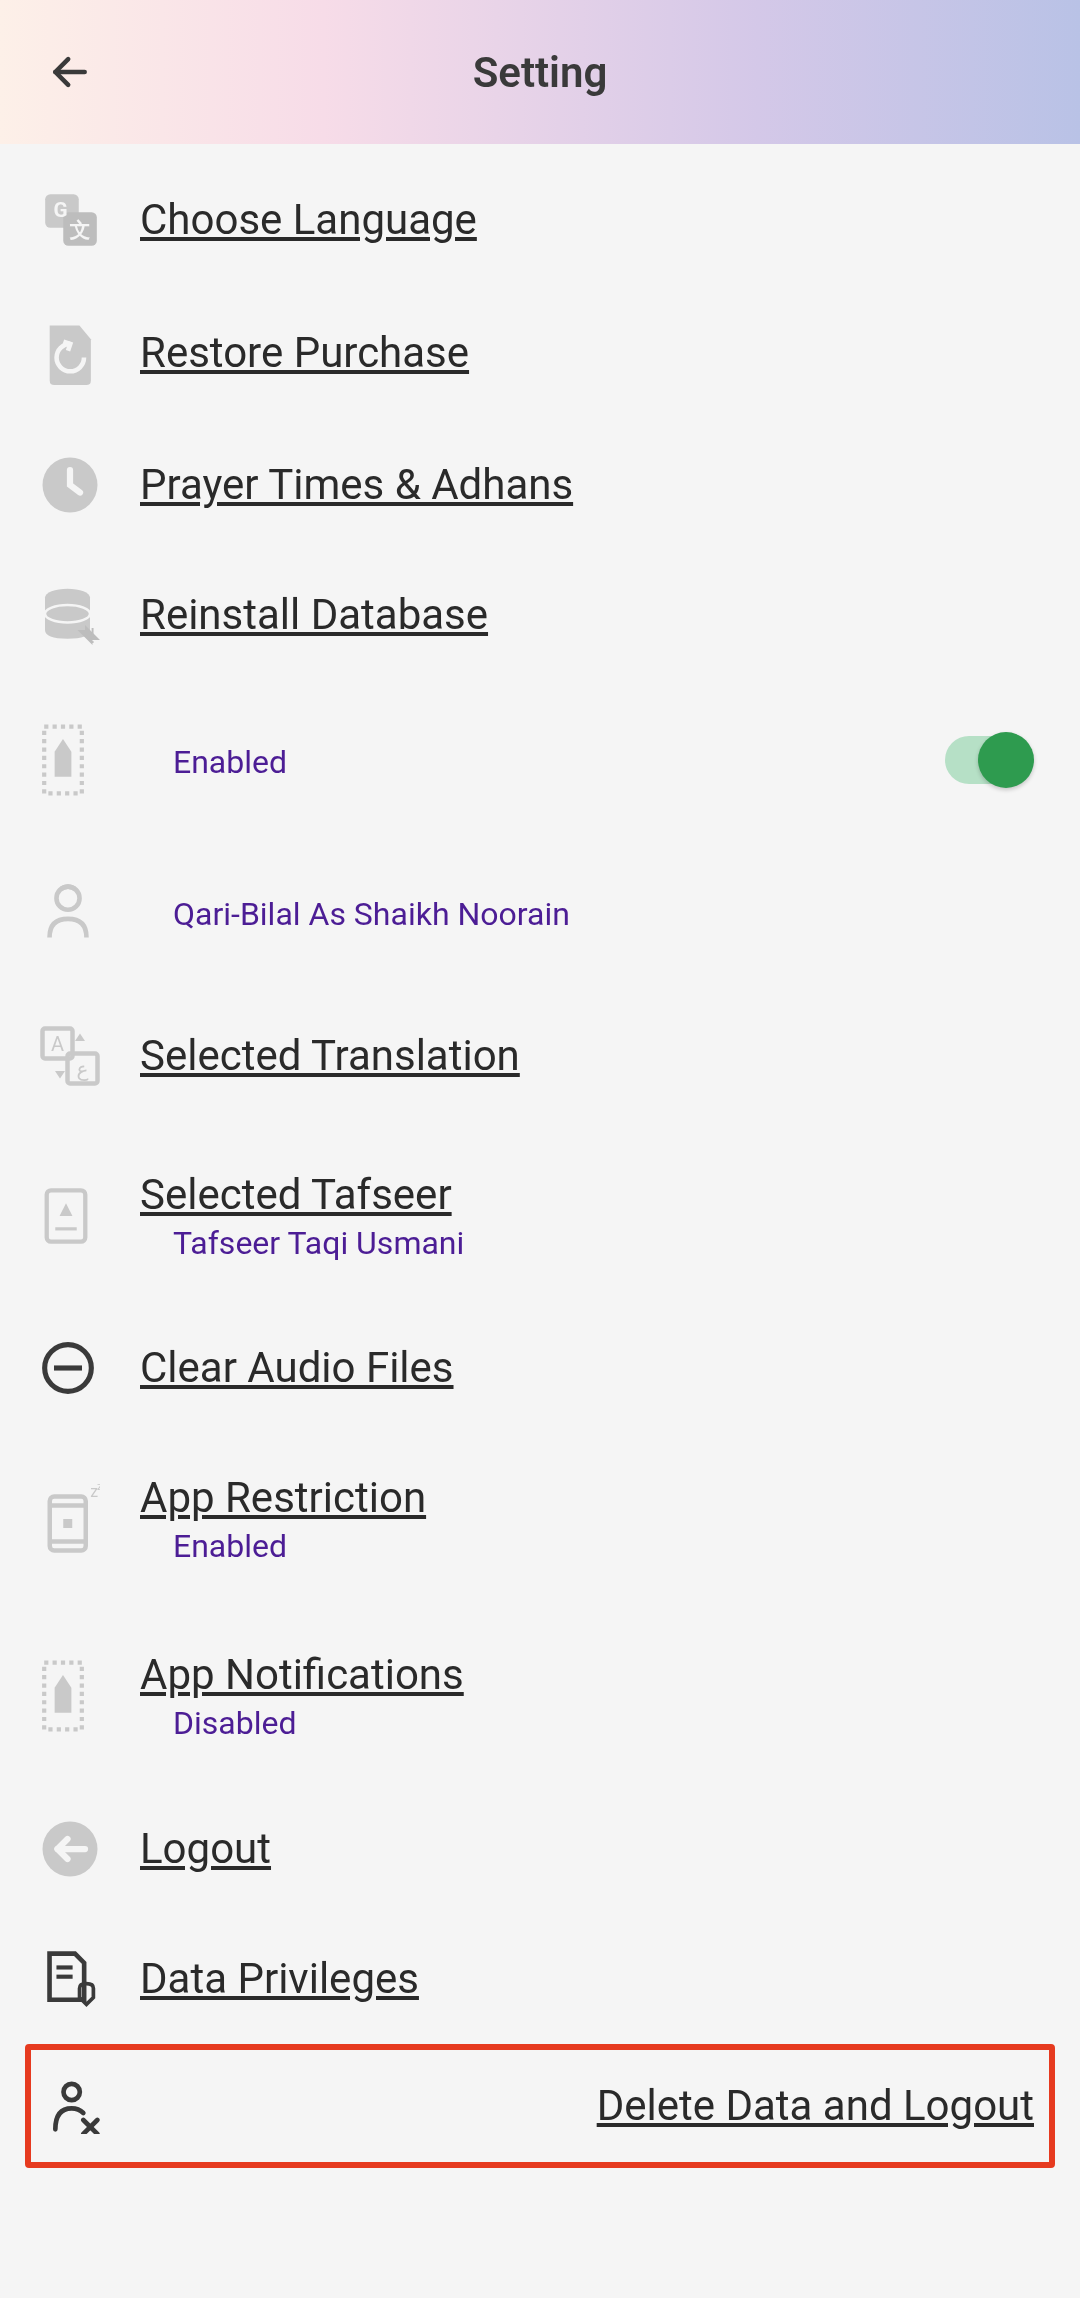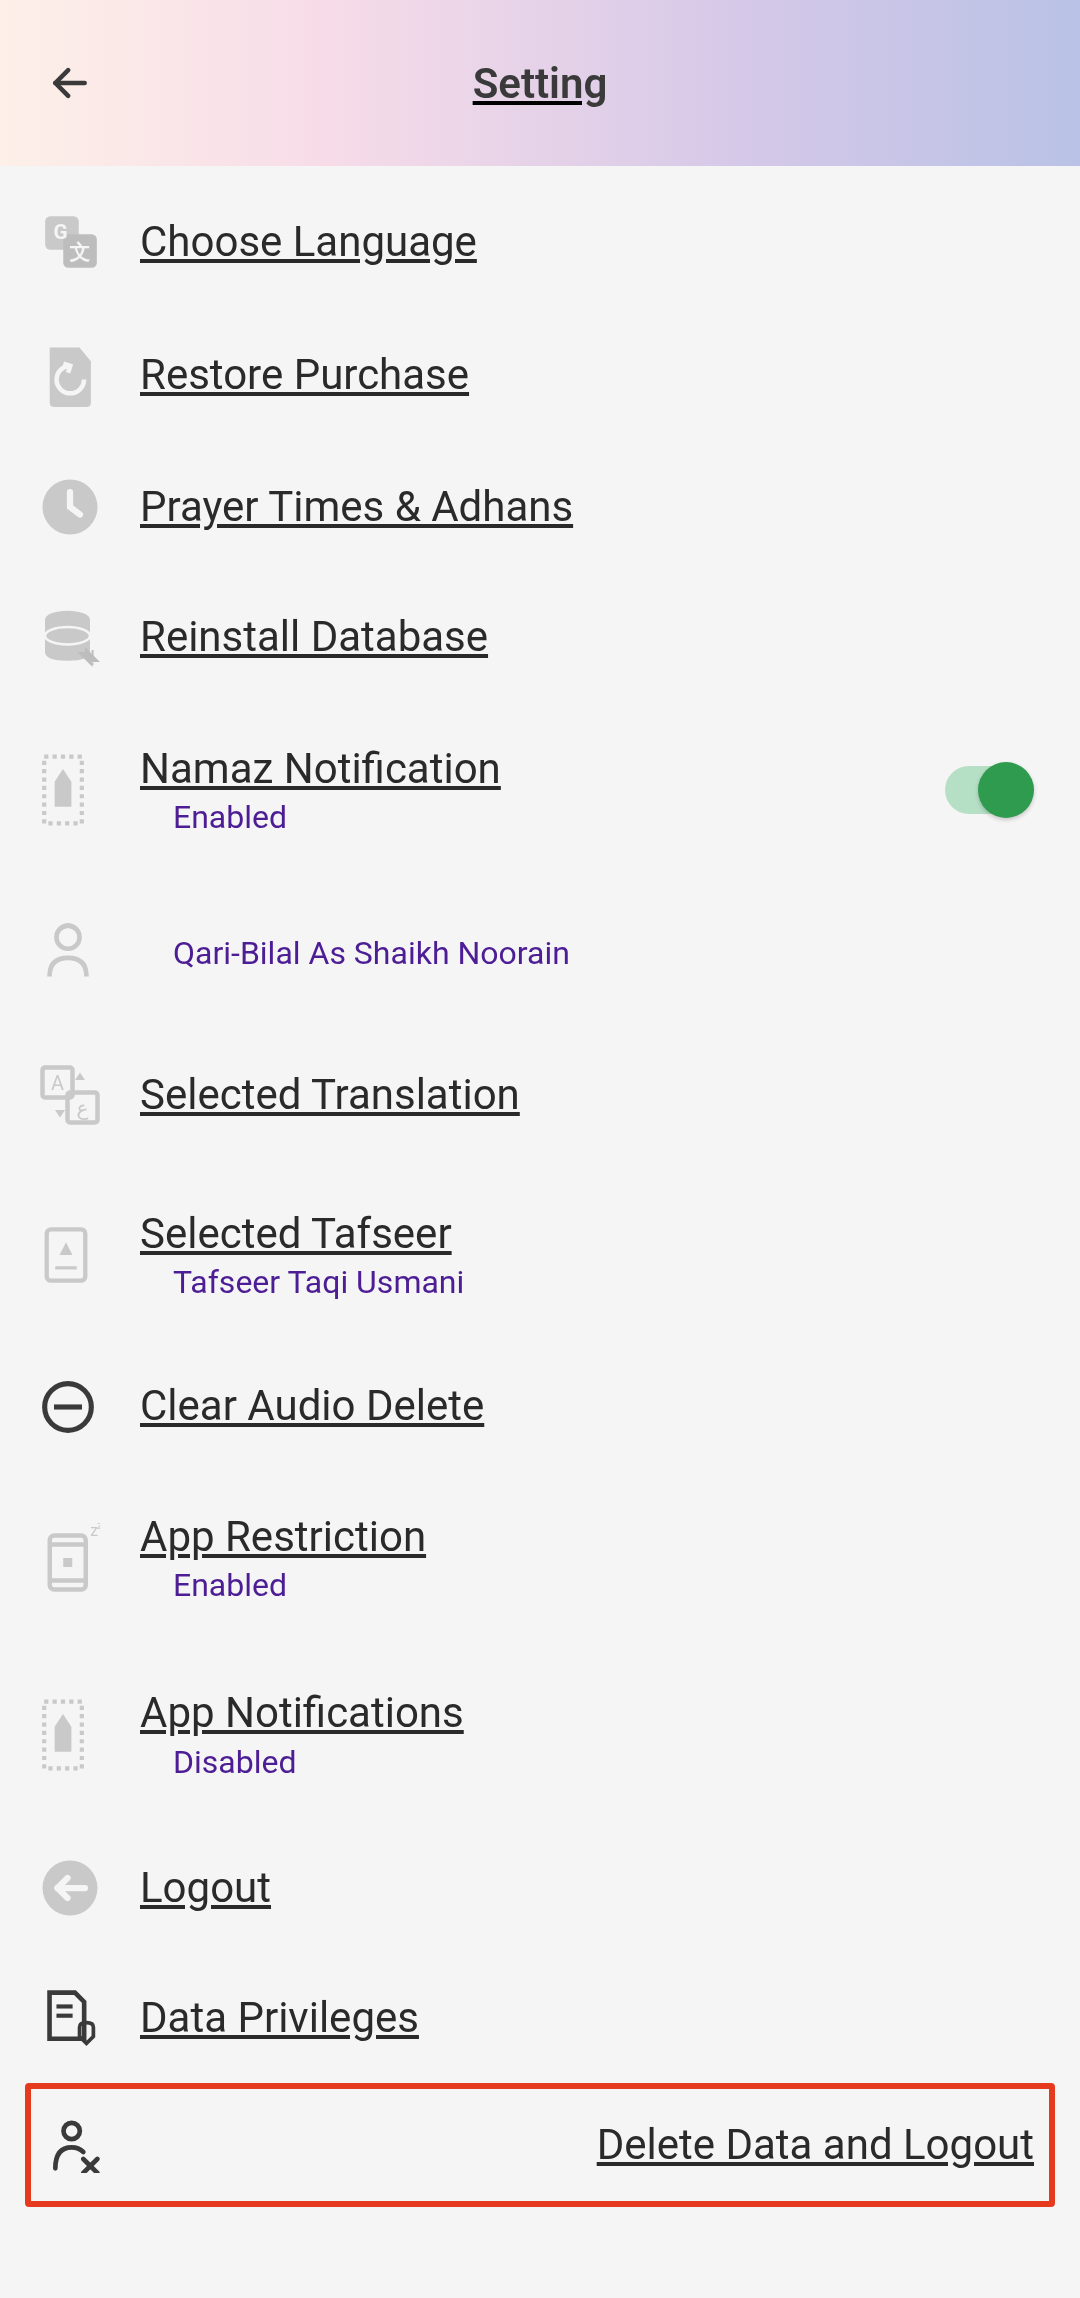--- a/index.html
+++ b/index.html
@@ -4,27 +4,26 @@
 <style>
   * { box-sizing: border-box; margin: 0; padding: 0; }
   body {
     font-family: -apple-system, BlinkMacSystemFont, "Segoe UI", Roboto, Helvetica, Arial, sans-serif;
     width: 1080px;
     height: 2298px;
     background: #f5f5f5;
     overflow: hidden;
   }
   .header {
-    height: 166px;
+    height: 144px;
     background: linear-gradient(90deg, #fdf0e8 0%, #f7dce8 30%, #d4c8e8 70%, #b9c2e6 100%);
     display: flex;
     align-items: center;
     padding: 12px 40px;
     position: relative;
-    text-decoration: underline;
   }
   .back-btn {
     position: absolute;
     left: 40px;
     top: 50%;
     transform: translateY(-50%);
     width: 60px;
     height: 60px;
     display: flex;
     align-items: center;
@@ -172,21 +171,20 @@
   </div>
 
   <div class="row with-sub">
     <div class="icon-wrap">
       <svg width="46" height="76" viewBox="0 0 22 36">
           <rect x="2" y="2" width="18" height="32" fill="none" stroke="#c9c9c9" stroke-width="2" stroke-dasharray="2 2"></rect>
           <path d="M11 8 L15 14 L15 26 L7 26 L7 14 Z" fill="#c9c9c9"></path>
         </svg>
     </div>
     <div class="text-wrap">
-      <div class="label">Namaz Notification</div>
       <div class="sub">Enabled</div>
     </div>
     <div class="toggle">
         <div class="knob"></div>
       </div>
   </div>
 
   <div class="row with-sub">
     <div class="icon-wrap">
       <svg width="56" height="60" viewBox="0 0 24 26">
@@ -230,21 +228,21 @@
   </div>
 
   <div class="row">
     <div class="icon-wrap">
       <svg width="56" height="56" viewBox="0 0 24 24">
           <circle cx="12" cy="12" r="10" fill="none" stroke="#3a3a3a" stroke-width="2.2"></circle>
           <line x1="6" y1="12" x2="18" y2="12" stroke="#3a3a3a" stroke-width="2.2"></line>
         </svg>
     </div>
     <div class="text-wrap">
-        <div class="label">Clear Audio Delete</div>
+        <div class="label">Clear Audio Files</div>
       </div>
   </div>
 
   <div class="row with-sub">
     <div class="icon-wrap">
       <svg width="60" height="72" viewBox="0 0 26 32">
           <rect x="4" y="6" width="16" height="24" rx="2" fill="none" stroke="#c9c9c9" stroke-width="2"></rect>
           <line x1="4" y1="10" x2="20" y2="10" stroke="#c9c9c9" stroke-width="2"></line>
           <line x1="4" y1="26" x2="20" y2="26" stroke="#c9c9c9" stroke-width="2"></line>
           <rect x="10" y="16" width="4" height="4" fill="#c9c9c9"></rect>

